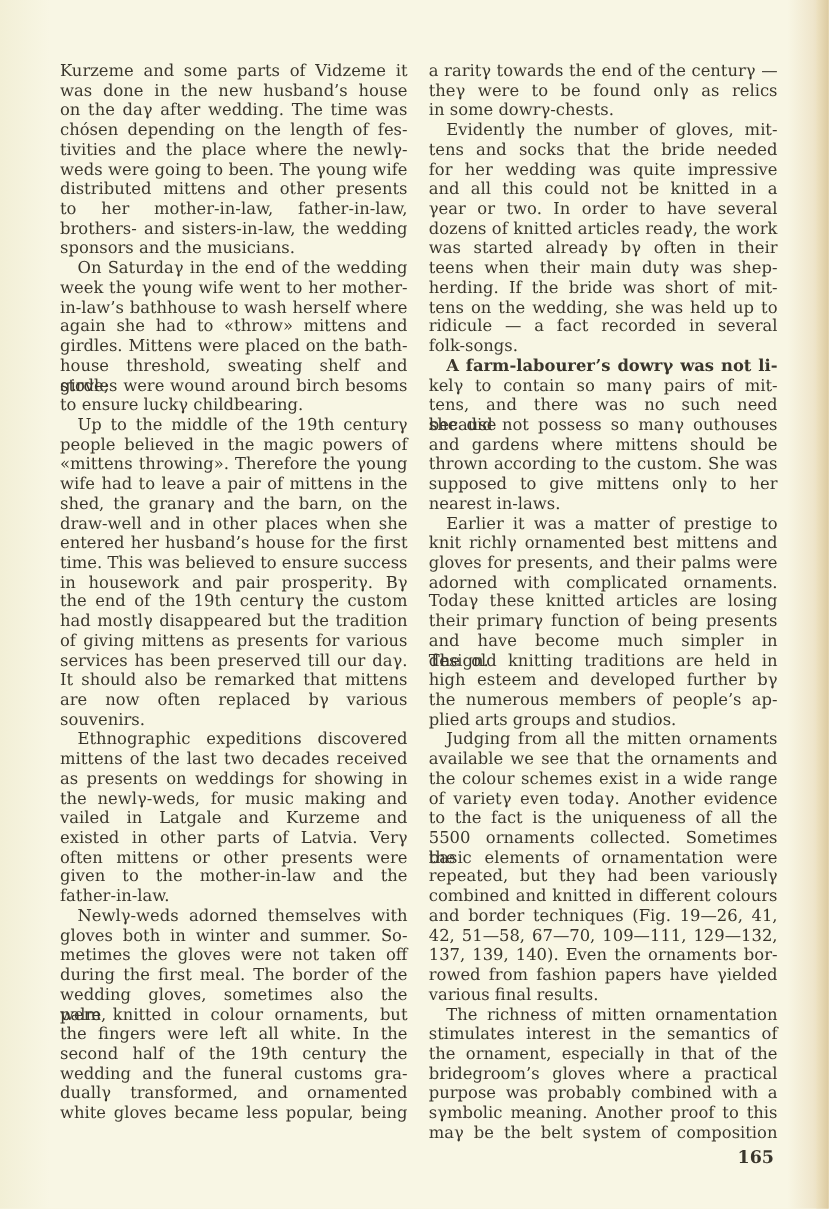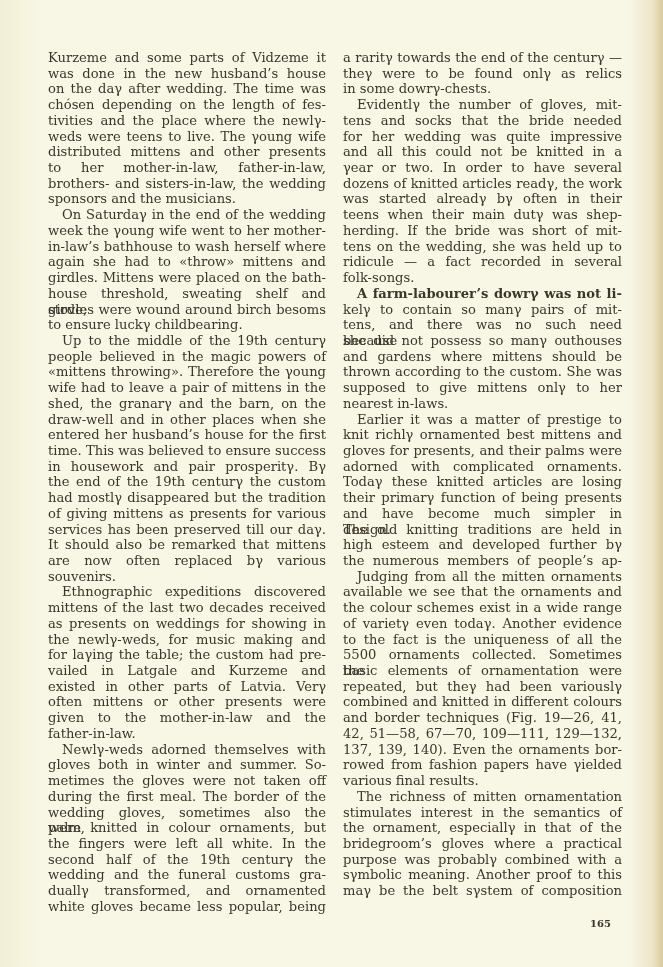--- a/index.html
+++ b/index.html
@@ -27,38 +27,38 @@
   .col-right { left: 343px; width: 279px; }
   .line {
     display: block; white-space: nowrap;
     text-align: justify; text-align-last: justify;
     height: 15.72px; overflow: visible;
   }
   .line.last { text-align-last: left; }
   .line.indent { padding-left: 14px; }
   .page-number {
     position: absolute; left: 590px; top: 918px;
-    font-size: 10px; font-weight: bold; color: #3a362c;
+    font-size: 14px; font-weight: bold; color: #3a362c;
     font-family: "DejaVu Serif", serif;
   }
 </style>
 </head>
 <body>
 
 <div class="page"></div>
 <div class="edge-right"></div>
 
 <div class="col col-left" id="col-left">
     <div>
       <span class="line" style="white-space: normal;">Kurzeme and some parts of Vidzeme it</span>
       <span class="line" style="white-space: normal;">was done in the new husband’s house</span>
       <span class="line" style="white-space: normal;">on the daγ after wedding. The time was</span>
       <span class="line" style="white-space: normal;">chósen depending on the length of fes-</span>
       <span class="line" style="white-space: normal;">tivities and the place where the newlγ-</span>
-      <span class="line" style="white-space: normal;">weds were teens to live. The γoung wife</span>
+      <span class="line" style="white-space: normal;">weds were going to been. The γoung wife</span>
       <span class="line" style="white-space: normal;">distributed mittens and other presents</span>
       <span class="line" style="white-space: normal;">to her mother-in-law, father-in-law,</span>
       <span class="line" style="white-space: normal;">brothers- and sisters-in-law, the wedding</span>
       <span class="line last" style="white-space: normal;">sponsors and the musicians.</span>
     </div>
     <div>
       <span class="line indent" style="white-space: normal;">On Saturdaγ in the end of the wedding</span>
       <span class="line" style="white-space: normal;">week the γoung wife went to her mother-</span>
       <span class="line" style="white-space: normal;">in-law’s bathhouse to wash herself where</span>
       <span class="line" style="white-space: normal;">again she had to «throw» mittens and</span>
@@ -83,21 +83,20 @@
       <span class="line" style="white-space: normal;">services has been preserved till our daγ.</span>
       <span class="line" style="white-space: normal;">It should also be remarked that mittens</span>
       <span class="line" style="white-space: normal;">are now often replaced bγ various</span>
       <span class="line last" style="white-space: normal;">souvenirs.</span>
     </div>
     <div>
       <span class="line indent" style="white-space: normal;">Ethnographic expeditions discovered</span>
       <span class="line" style="white-space: normal;">mittens of the last two decades received</span>
       <span class="line" style="white-space: normal;">as presents on weddings for showing in</span>
       <span class="line" style="white-space: normal;">the newlγ-weds, for music making and</span>
-      <span class="line" style="white-space: normal;">for laγing the table; the custom had pre-</span>
       <span class="line" style="white-space: normal;">vailed in Latgale and Kurzeme and</span>
       <span class="line" style="white-space: normal;">existed in other parts of Latvia. Verγ</span>
       <span class="line" style="white-space: normal;">often mittens or other presents were</span>
       <span class="line" style="white-space: normal;">given to the mother-in-law and the</span>
       <span class="line last" style="white-space: normal;">father-in-law.</span>
     </div>
     <div>
       <span class="line indent" style="white-space: normal;">Newlγ-weds adorned themselves with</span>
       <span class="line" style="white-space: normal;">gloves both in winter and summer. So-</span>
       <span class="line" style="white-space: normal;">metimes the gloves were not taken off</span>
@@ -145,20 +144,21 @@
       <span class="line indent" style="white-space: normal;">Earlier it was a matter of prestige to</span>
       <span class="line" style="white-space: normal;">knit richlγ ornamented best mittens and</span>
       <span class="line" style="white-space: normal;">gloves for presents, and their palms were</span>
       <span class="line" style="white-space: normal;">adorned with complicated ornaments.</span>
       <span class="line" style="white-space: normal;">Todaγ these knitted articles are losing</span>
       <span class="line" style="white-space: normal;">their primarγ function of being presents</span>
       <span class="line" style="white-space: normal;">and have become much simpler in design.</span>
       <span class="line" style="white-space: normal;">The old knitting traditions are held in</span>
       <span class="line" style="white-space: normal;">high esteem and developed further bγ</span>
       <span class="line" style="white-space: normal;">the numerous members of people’s ap-</span>
+      <span class="line last" style="white-space: normal;">plied arts groups and studios.</span>
     </div>
     <div>
       <span class="line indent" style="white-space: normal;">Judging from all the mitten ornaments</span>
       <span class="line" style="white-space: normal;">available we see that the ornaments and</span>
       <span class="line" style="white-space: normal;">the colour schemes exist in a wide range</span>
       <span class="line" style="white-space: normal;">of varietγ even todaγ. Another evidence</span>
       <span class="line" style="white-space: normal;">to the fact is the uniqueness of all the</span>
       <span class="line" style="white-space: normal;">5500 ornaments collected. Sometimes the</span>
       <span class="line" style="white-space: normal;">basic elements of ornamentation were</span>
       <span class="line" style="white-space: normal;">repeated, but theγ had been variouslγ</span>

